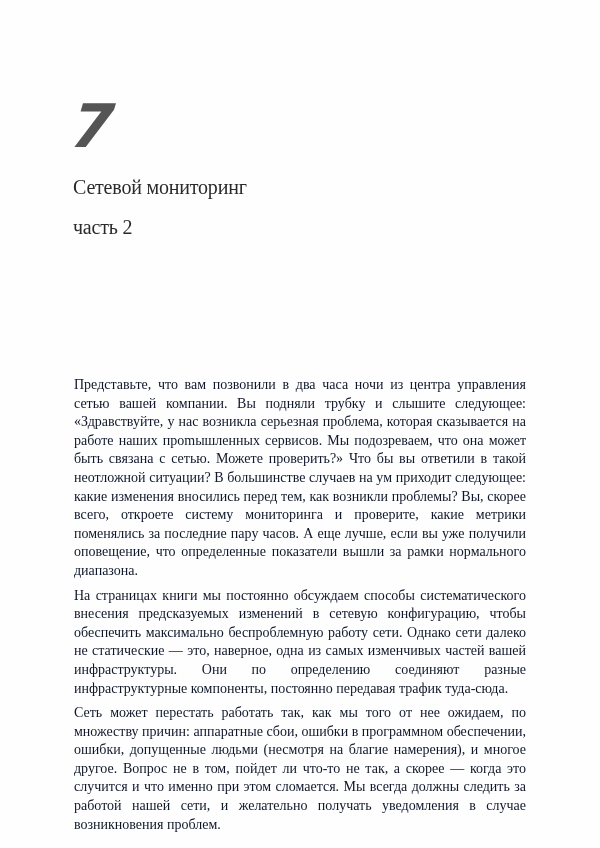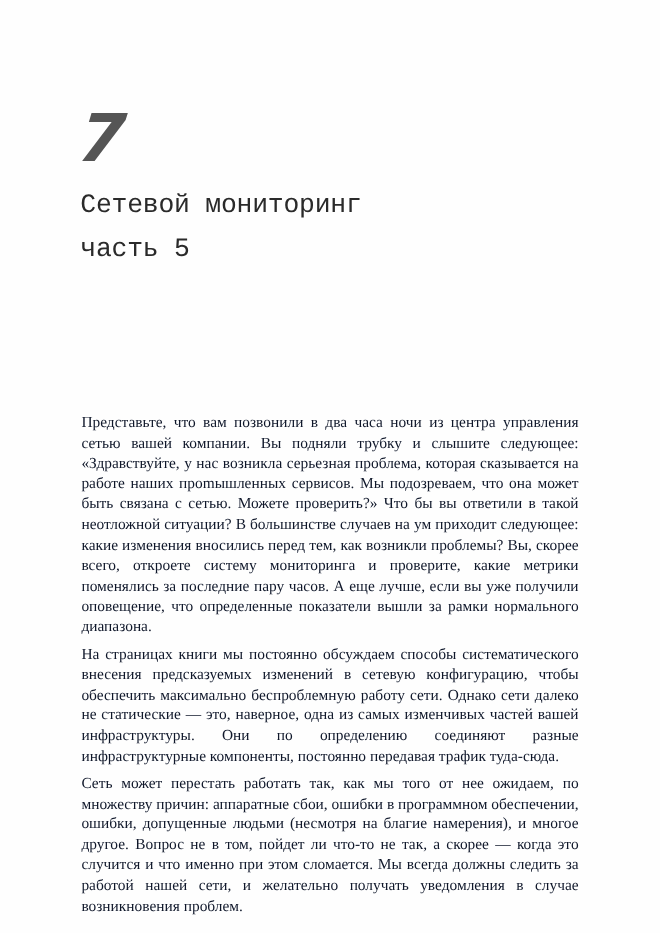--- a/index.html
+++ b/index.html
@@ -31,23 +31,23 @@
       line-height: 60px;
       color: #555555;
       transform: skewX(-6deg);
       letter-spacing: -2px;
     }
     .chapter-title {
       position: absolute;
       left: 73px;
       top: 168px;
       width: 480px;
-      font-family: Liberation Mono, monospace;
+      font-family: Liberation Serif, serif;
       font-weight: 300;
-      font-size: 24px;
+      font-size: 20px;
       line-height: 39.5px;
       color: #2a2a2a;
       letter-spacing: -0.2px;
     }
     .chapter-title .title-line {
       display: block;
       white-space: nowrap;
     }
     .body-text {
       position: absolute;
@@ -68,21 +68,21 @@
   </style>
 </head>
 <body>
 
 <div class="page">
 
   <div class="chapter-number">7</div>
 
   <h1 class="chapter-title" style="margin:0;font-weight:300;">
     <span class="title-line">Сетевой мониторинг</span>
-    <span class="title-line">часть 5</span>
+    <span class="title-line">часть 2</span>
   </h1>
 
   <div class="body-text">
     <p>Представьте, что вам позвонили в два часа ночи из центра управления сетью вашей компании. Вы подняли трубку и слышите следующее: «Здравствуйте, у нас возникла серьезная проблема, которая сказывается на работе наших про­mышленных сервисов. Мы подозреваем, что она может быть связана с сетью. Можете проверить?» Что бы вы ответили в такой неотложной ситуации? В боль­шинстве случаев на ум приходит следующее: какие изменения вносились перед тем, как возникли проблемы? Вы, скорее всего, откроете систему мониторинга и проверите, какие метрики поменялись за последние пару часов. А еще лучше, если вы уже получили оповещение, что определенные показатели вышли за рамки нормального диапазона.</p>
     <p>На страницах книги мы постоянно обсуждаем способы систематического вне­сения предсказуемых изменений в сетевую конфигурацию, чтобы обеспечить максимально беспроблемную работу сети. Однако сети далеко не статические — это, наверное, одна из самых изменчивых частей вашей инфраструктуры. Они по определению соединяют разные инфраструктурные компоненты, постоянно передавая трафик туда-сюда.</p>
     <p>Сеть может перестать работать так, как мы того от нее ожидаем, по множеству причин: аппаратные сбои, ошибки в программном обеспечении, ошибки, до­пущенные людьми (несмотря на благие намерения), и многое другое. Вопрос не в том, пойдет ли что-то не так, а скорее — когда это случится и что именно при этом сломается. Мы всегда должны следить за работой нашей сети, и желатель­но получать уведомления в случае возникновения проблем.</p>
   </div>
 
 </div>
 

